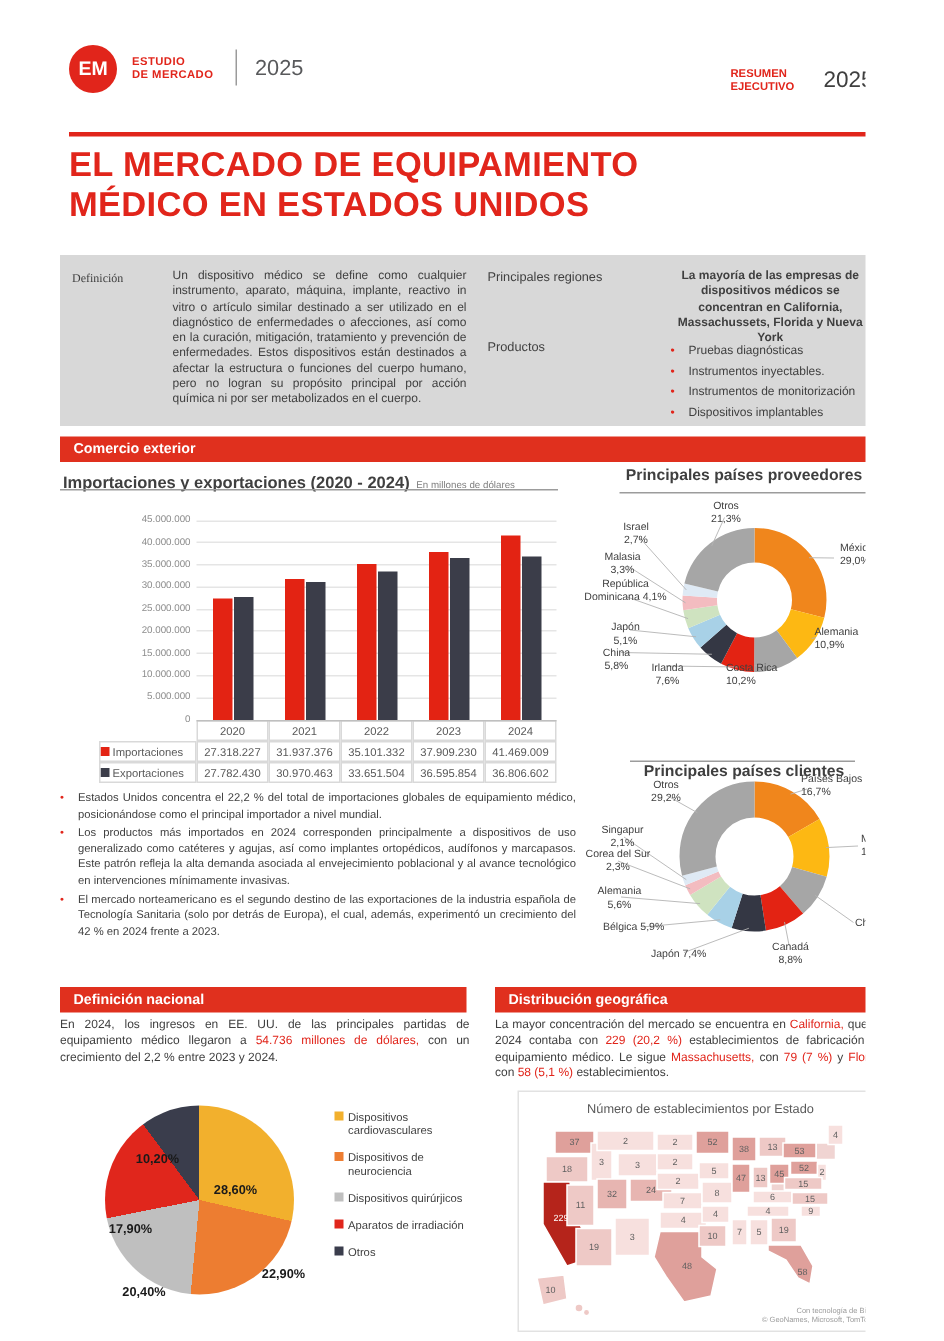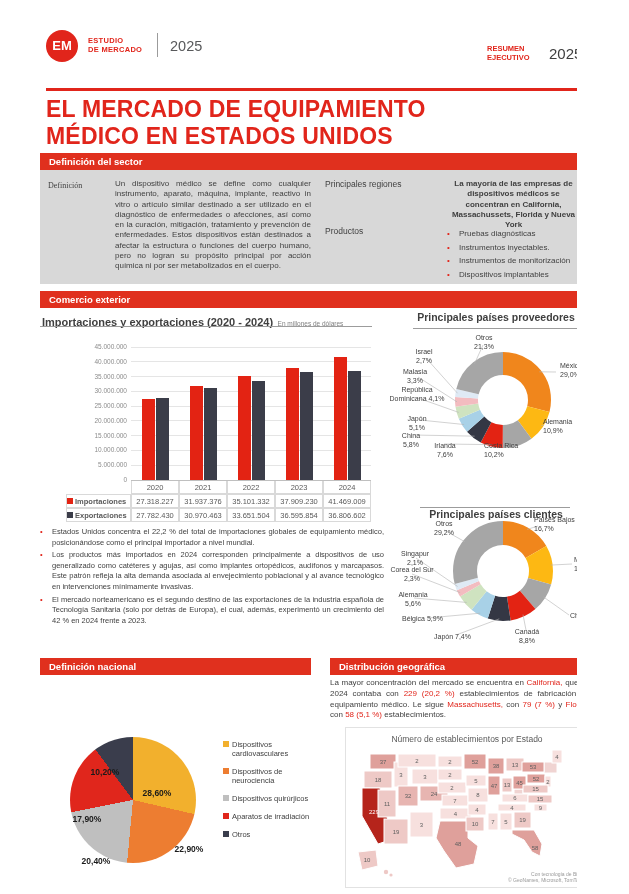--- a/index.html
+++ b/index.html
@@ -26,21 +26,21 @@
   .chart-sub{font-size:6.5px;color:#7f7f7f;font-weight:normal;}
   .h-underline{position:absolute;height:0;border-bottom:1.5px solid #9c9c9c;}
   .donut-head{position:absolute;width:186px;text-align:center;font-size:10.5px;font-weight:bold;color:#3f3f3f;}
   .gridline{position:absolute;height:1px;background:#e5e5e5;}
   .gridline.base{background:#bfbfbf;}
   .ytick{position:absolute;width:52px;text-align:right;font-size:6.5px;color:#8c8c8c;}
   .bar{position:absolute;}
   .tbl{position:absolute;left:66px;top:480px;display:grid;grid-template-columns:65px repeat(5,48px);grid-auto-rows:14px;}
   .tbl-cell{border:0.5px solid #d9d9d9;font-size:7.5px;color:#595959;text-align:center;line-height:13px;overflow:hidden;}
   .tbl-corner{border:none;}
-  .tbl-leg{text-align:left;padding-left:0;display:flex;align-items:center;gap:2px;font-weight:bold;}
+  .tbl-leg{text-align:left;padding-left:0;display:flex;align-items:center;gap:2px;}
   .swatch{display:inline-block;width:6px;height:6px;flex:0 0 6px;}
   .bullet-item{display:grid;grid-template-columns:12px 1fr;margin-bottom:2px;}
   .bullet-dot{color:#e1251b;font-size:7.5px;line-height:10.6px;}
   .bullet-txt{font-size:7.5px;color:#3f3f3f;line-height:10.6px;text-align:justify;}
   .prod-dot{color:#e1251b;font-size:8px;line-height:11.5px;}
   .prod-txt{font-size:8px;color:#3f3f3f;line-height:11.5px;}
   .donut-box{position:absolute;}
   .dlabel{position:absolute;font-size:7px;line-height:8.5px;color:#404040;white-space:pre-line;}
   .pie-label{position:absolute;font-size:8.5px;font-weight:bold;color:#1a1a1a;transform:translate(-50%,-50%);white-space:nowrap;margin-top:26px;}
   .legend-item{display:flex;gap:3px;margin-bottom:9px;}
@@ -66,21 +66,20 @@
     <div>RESUMEN</div>
     <div>EJECUTIVO</div>
   </div>
   <div class="resumen-year">2025</div>
   <div class="redrule"></div>
   <div class="doc-title">
     <div>EL MERCADO DE EQUIPAMIENTO</div>
     <div>MÉDICO EN ESTADOS UNIDOS</div>
   </div>
 
-  <div class="secbar" style="left:40px;top:153px;width:549px;">Definición del sector</div>
   <div class="gray-panel"></div>
   <div class="abs lbl" style="left:48px;top:181px;font-size:8px;font-family:Liberation Serif, serif;">Definición</div>
   <div class="abs body-txt" style="left:115px;top:179px;width:196px;">Un dispositivo médico se define como cualquier instrumento, aparato, máquina, implante, reactivo in vitro o artículo similar destinado a ser utilizado en el diagnóstico de enfermedades o afecciones, así como en la curación, mitigación, tratamiento y prevención de enfermedades. Estos dispositivos están destinados a afectar la estructura o funciones del cuerpo humano, pero no logran su propósito principal por acción química ni por ser metabolizados en el cuerpo.</div>
   <div class="abs lbl" style="left:325px;top:179px;">Principales regiones</div>
   <div class="abs body-txt" style="left:445px;top:179px;width:137px;text-align:center;font-weight:bold;">La mayoría de las empresas de dispositivos médicos se concentran en California, Massachussets, Florida y Nueva York</div>
   <div class="abs lbl" style="left:325px;top:226px;">Productos</div>
   <div class="abs" style="left:447px;top:228px;width:136px;">
       <div class="bullet-item">
         <span class="prod-dot">•</span>
         <span class="prod-txt">Pruebas diagnósticas</span>
@@ -207,20 +206,21 @@
         <span class="bullet-dot">•</span>
         <span class="bullet-txt">Los productos más importados en 2024 corresponden principalmente a dispositivos de uso generalizado como catéteres y agujas, así como implantes ortopédicos, audífonos y marcapasos. Este patrón refleja la alta demanda asociada al envejecimiento poblacional y al avance tecnológico en intervenciones mínimamente invasivas.</span>
       </div>
       <div class="bullet-item">
         <span class="bullet-dot">•</span>
         <span class="bullet-txt">El mercado norteamericano es el segundo destino de las exportaciones de la industria española de Tecnología Sanitaria (solo por detrás de Europa), el cual, además, experimentó un crecimiento del 42 % en 2024 frente a 2023.</span>
       </div>
     </div>
 
   <div class="secbar" style="left:40px;top:658px;width:271px;">Definición nacional</div>
+  <div class="abs body-txt rich" style="left:40px;top:678px;width:273px;line-height:10.8px;"><span>En 2024, los ingresos en EE. UU. de las principales partidas de equipamiento médico llegaron a </span><span class="seg-red">54.736 millones de dólares,</span><span> con un crecimiento del 2,2  % entre 2023 y 2024.</span></div>
   <div class="abs" id="pie-mount" style="left:60px;top:722px;width:252px;height:168px;">
       <div style="position: absolute; left: 10px; top: 15px; width: 126px; height: 126px; border-radius: 50%; background: conic-gradient(rgb(242, 176, 45) 0%, rgb(242, 176, 45) 28.6%, rgb(237, 125, 49) 28.6%, rgb(237, 125, 49) 51.5%, rgb(191, 191, 191) 51.5%, rgb(191, 191, 191) 71.9%, rgb(224, 38, 28) 71.9%, rgb(224, 38, 28) 89.8%, rgb(58, 61, 76) 89.8%, rgb(58, 61, 76) 100%);"></div>
       <div class="pie-label" style="left: 97px; top: 45px;">28,60%</div>
       <div class="pie-label" style="left: 129px; top: 101px;">22,90%</div>
       <div class="pie-label" style="left: 36px; top: 113px;">20,40%</div>
       <div class="pie-label" style="left: 27px; top: 71px;">17,90%</div>
       <div class="pie-label" style="left: 45px; top: 24px;">10,20%</div>
       <div style="position: absolute; left: 163px; top: 18px; width: 88px;">
         <div class="legend-item">
           <div class="swatch" style="background: rgb(242, 176, 45); margin-top: 1px;"></div>

